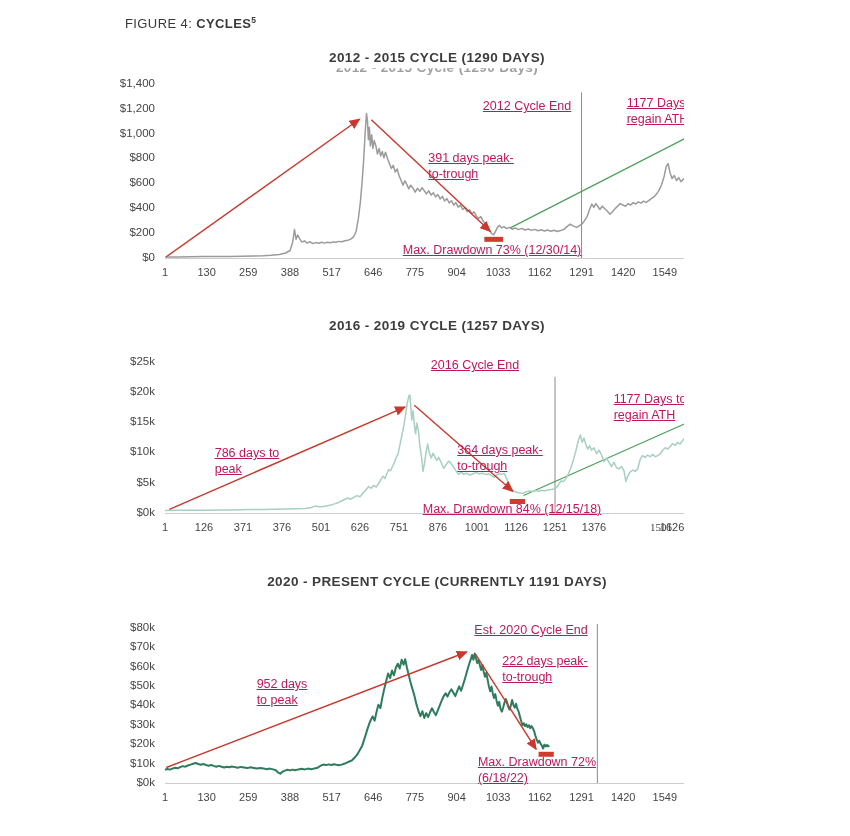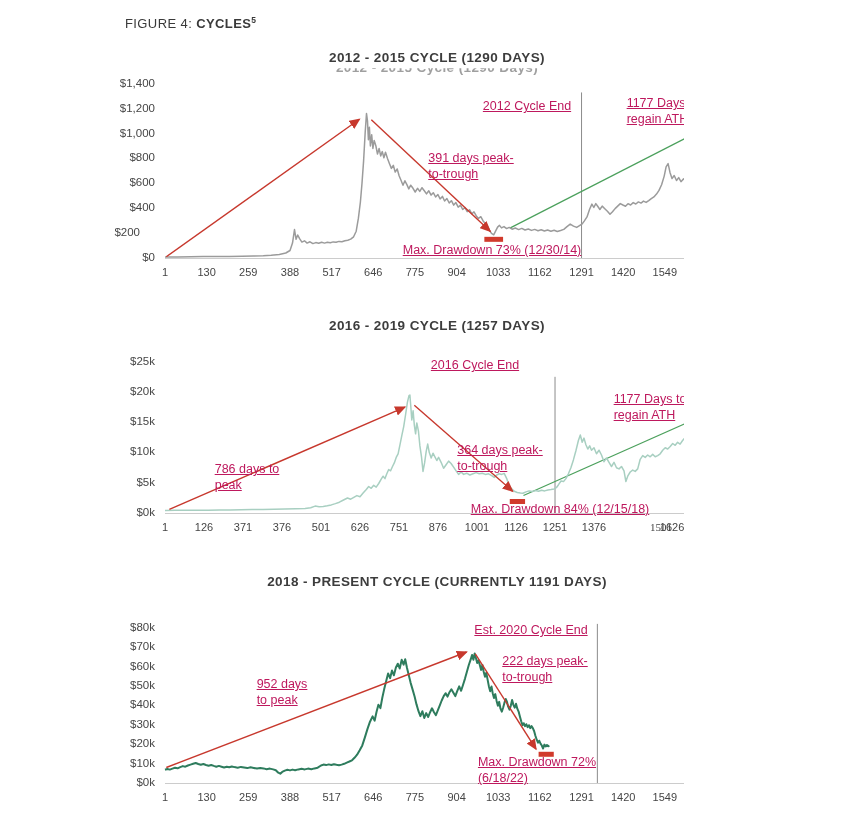--- a/index.html
+++ b/index.html
@@ -44,21 +44,21 @@
         <line x1="1.291604570293095" y1="176.75524475524475" x2="194.38648782911076" y2="39.209790209790214" stroke="#c7382d" stroke-width="1.4" marker-end="url(#ah0-0)"></line>
         <line x1="206.33383010432192" y1="39.83216783216784" x2="325.16145057128665" y2="151.23776223776224" stroke="#c7382d" stroke-width="1.4" marker-end="url(#ah0-0)"></line>
         <line x1="319.3492300049677" x2="338.0774962742176" y1="159.32867132867133" y2="159.32867132867133" stroke="#d13a2c" stroke-width="5"></line>
       </svg>
       <div class="tick y-tick" style="left: 103px; top: 76.7343px;">$1,400</div>
       <div class="tick y-tick" style="left: 103px; top: 101.629px;">$1,200</div>
       <div class="tick y-tick" style="left: 103px; top: 126.524px;">$1,000</div>
       <div class="tick y-tick" style="left: 103px; top: 151.42px;">$800</div>
       <div class="tick y-tick" style="left: 103px; top: 176.315px;">$600</div>
       <div class="tick y-tick" style="left: 103px; top: 201.21px;">$400</div>
-      <div class="tick y-tick" style="left: 88px; top: 226.105px;">$200</div>
+      <div class="tick y-tick" style="left: 103px; top: 226.105px;">$200</div>
       <div class="tick y-tick" style="left: 103px; top: 251px;">$0</div>
       <div class="tick x-tick" style="left: 142px; top: 266px;">1</div>
       <div class="tick x-tick" style="left: 183.654px; top: 266px;">130</div>
       <div class="tick x-tick" style="left: 225.308px; top: 266px;">259</div>
       <div class="tick x-tick" style="left: 266.963px; top: 266px;">388</div>
       <div class="tick x-tick" style="left: 308.617px; top: 266px;">517</div>
       <div class="tick x-tick" style="left: 350.271px; top: 266px;">646</div>
       <div class="tick x-tick" style="left: 391.925px; top: 266px;">775</div>
       <div class="tick x-tick" style="left: 433.58px; top: 266px;">904</div>
       <div class="tick x-tick" style="left: 475.234px; top: 266px;">1033</div>
@@ -104,25 +104,25 @@
       <div class="tick x-tick" style="left: 376.015px; top: 521px;">751</div>
       <div class="tick x-tick" style="left: 415.018px; top: 521px;">876</div>
       <div class="tick x-tick" style="left: 454.02px; top: 521px;">1001</div>
       <div class="tick x-tick" style="left: 493.023px; top: 521px;">1126</div>
       <div class="tick x-tick" style="left: 532.026px; top: 521px; text-align: center;">1251</div>
       <div class="tick x-tick" style="left: 571.028px; top: 521px;">1376</div>
       <div class="tick x-tick" style="left: 638px; top: 521px; font-family: Liberation Serif, serif;">1501</div>
       <div class="tick x-tick" style="left: 649.033px; top: 521px;">1626</div>
       <div class="tick x-tick" style="left: 688.036px; top: 521px;">1751</div>
       <div class="ann" style="left: 475px; top: 365px;">2016 Cycle End</div>
-      <div class="ann" style="left: 247px; top: 461px; margin-top: 16px;">786 days to<br>peak</div>
+      <div class="ann" style="left: 247px; top: 461px;">786 days to<br>peak</div>
       <div class="ann" style="left: 500px; top: 458px;">364 days peak-<br>to-trough</div>
       <div class="ann" style="left: 650px; top: 407px;">1177 Days to<br>regain ATH</div>
-      <div class="ann" style="left: 512px; top: 509px; margin-left: 48px;">Max. Drawdown 84% (12/15/18)</div>
-      <div class="chart-title" style="left: 437px; top: 574px;">2018 - PRESENT CYCLE (CURRENTLY 1191 DAYS)</div>
+      <div class="ann" style="left: 512px; top: 509px;">Max. Drawdown 84% (12/15/18)</div>
+      <div class="chart-title" style="left: 437px; top: 574px;">2020 - PRESENT CYCLE (CURRENTLY 1191 DAYS)</div>
       <svg class="plot" width="650" height="163" viewBox="0 0 650 163" style="left: 165px; top: 620px;">
         <defs>
           <marker id="ah2-0" markerWidth="9" markerHeight="7" refX="7" refY="3.5" orient="auto">
             <path d="M0,0 L8,3.5 L0,7 Z" fill="#c7382d"></path>
           </marker>
           <marker id="ah2-1" markerWidth="9" markerHeight="7" refX="7" refY="3.5" orient="auto">
             <path d="M0,0 L8,3.5 L0,7 Z" fill="#4ba05c"></path>
           </marker>
         </defs>
         <line x1="0" x2="648" y1="163.5" y2="163.5" stroke="#cccccc" stroke-width="1.2"></line>

